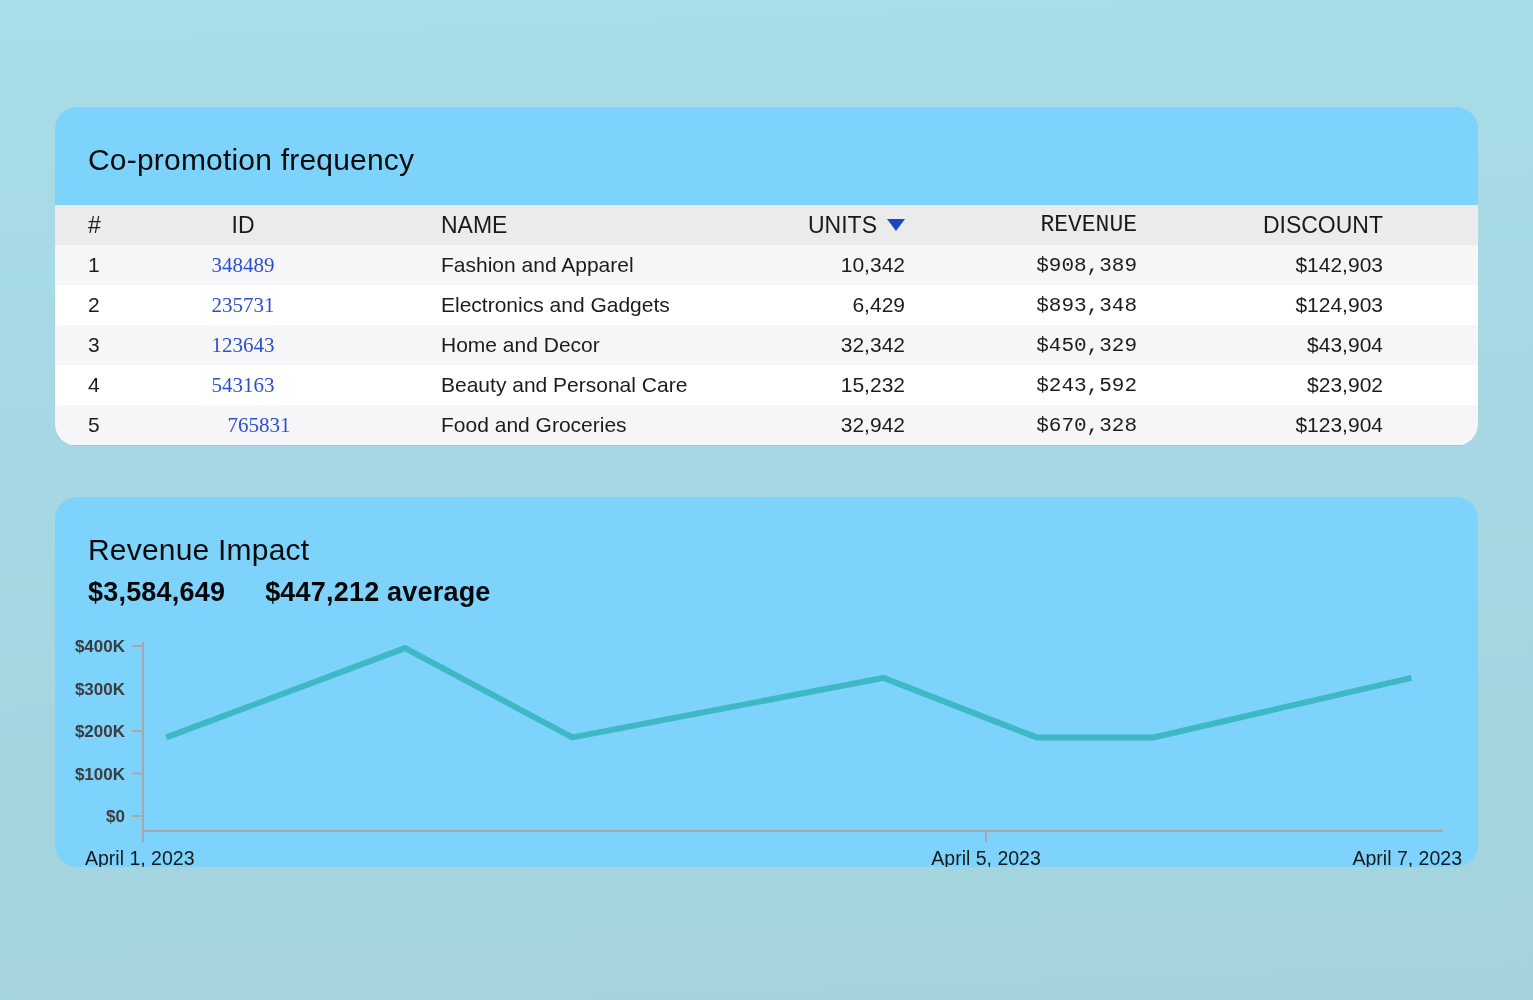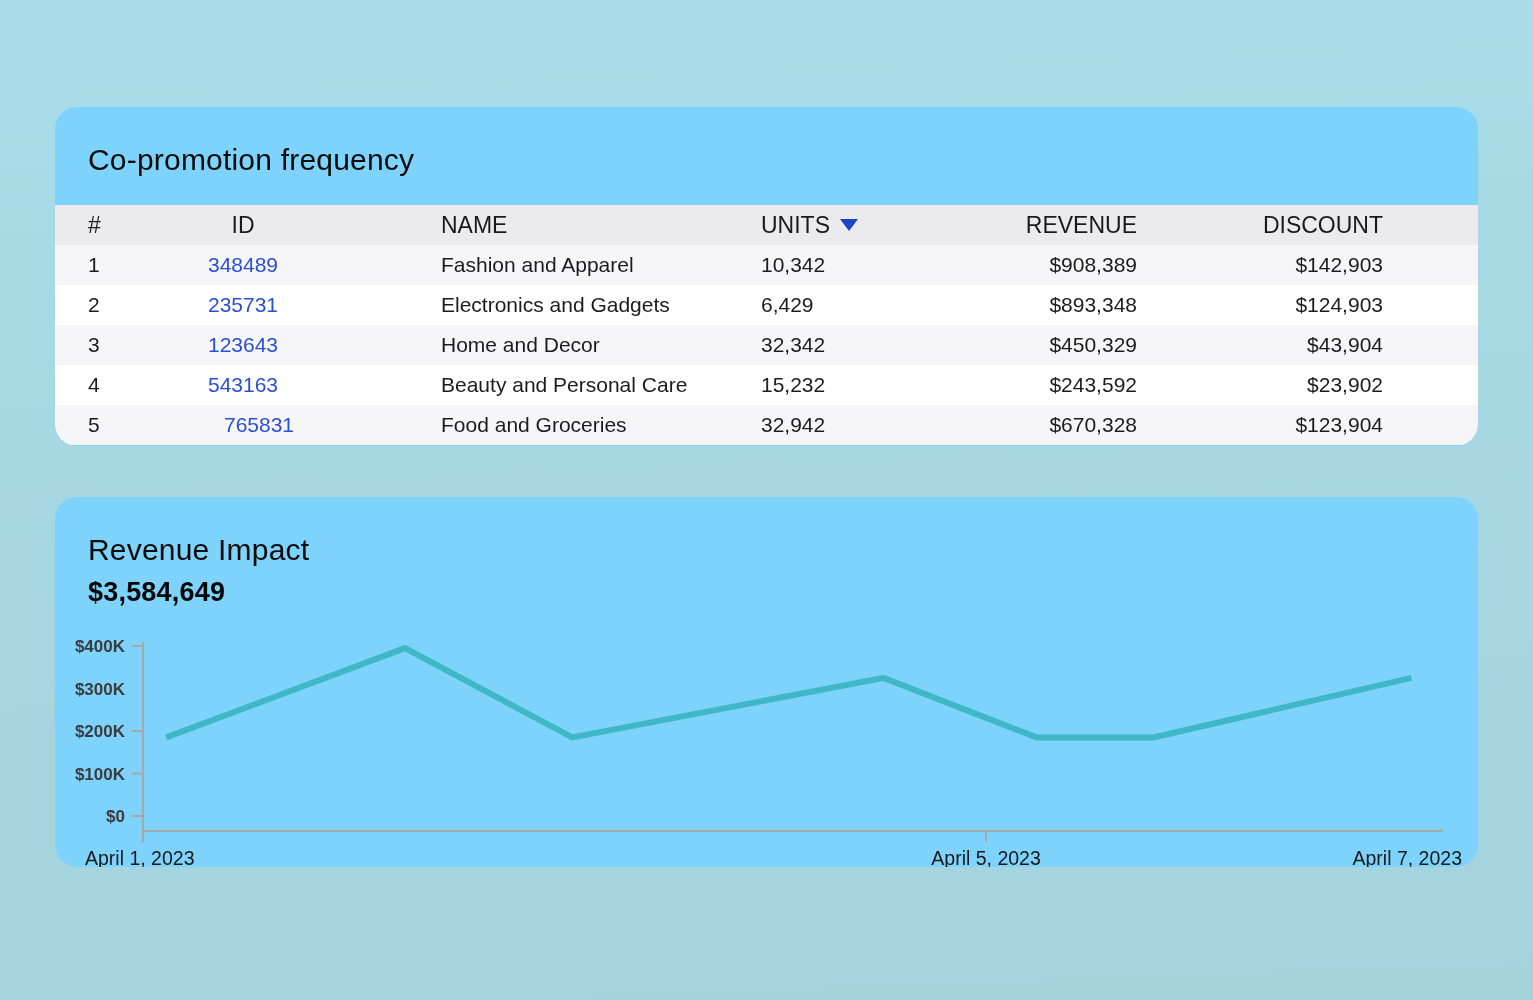--- a/index.html
+++ b/index.html
@@ -24,24 +24,24 @@
   table { border-collapse:collapse; table-layout:fixed; width:1423px; margin-top:28px; }
   th, td { height:40px; font-weight:400; white-space:nowrap; overflow:hidden; }
   thead tr { background:#ebebed; }
   th { font-size:23px; color:#1a1a1c; }
   td { font-size:21px; color:#1c1c1e; }
   tbody tr:nth-child(odd) { background:#f6f5f7; }
   tbody tr:nth-child(even) { background:#ffffff; }
   .c-idx  { text-align:left;  padding-left:33px; }
   .c-id   { text-align:center; }
   .c-name { text-align:left;  padding-left:110px; }
-  .c-units{ text-align:left; padding-right:10px; }
-  .c-rev  { text-align:right; padding-right:10px; }
+  .c-units{ text-align:right; padding-right:10px; }
+  .c-rev  { text-align:right; padding-right:10px;font-family:Liberation Mono, monospace; }
   .c-disc { text-align:right; padding-right:95px; }
-  .id-link { text-decoration:none; cursor:pointer; }
+  .id-link { text-decoration:none; cursor:pointer;font-family:Liberation Serif, serif; }
   .sort-caret {
     display:inline-block; width:0; height:0; margin-left:10px; vertical-align:2px;
     border-left:9px solid transparent; border-right:9px solid transparent;
     border-top:12px solid #1c45c4;
   }
   
   .stats-row { display:flex; gap:40px; padding:10px 0 0 33px; }
   .stat { font-size:27px; font-weight:700; color:#060607; letter-spacing:.2px; }
   #revenue-chart-wrap { margin-top:12px; }
   svg { display:block; }
@@ -114,20 +114,21 @@
         <td class="c-disc">$123,904</td>
       </tr>
     </tbody>
   </table>
 </section>
 
 <section class="card" id="chart-card">
   <h2 class="card-title">Revenue Impact</h2>
   <div class="stats-row">
     <div class="stat">$3,584,649</div>
+    <div class="stat">$447,212 average</div>
   </div>
   <div id="revenue-chart-wrap">
     <svg width="1423" height="258" viewBox="0 0 1423 258">
         <line x1="77" y1="26" x2="88" y2="26" stroke="#a8a8a8" stroke-width="2"></line>
         <text x="70" y="32" text-anchor="end" class="ylab">$400K</text>
         <text x="70" y="74.5" text-anchor="end" class="ylab">$300K</text>
         <line x1="77" y1="111" x2="88" y2="111" stroke="#a8a8a8" stroke-width="2"></line>
         <text x="70" y="117" text-anchor="end" class="ylab">$200K</text>
         <line x1="77" y1="153.5" x2="88" y2="153.5" stroke="#a8a8a8" stroke-width="2"></line>
         <text x="70" y="159.5" text-anchor="end" class="ylab">$100K</text>

